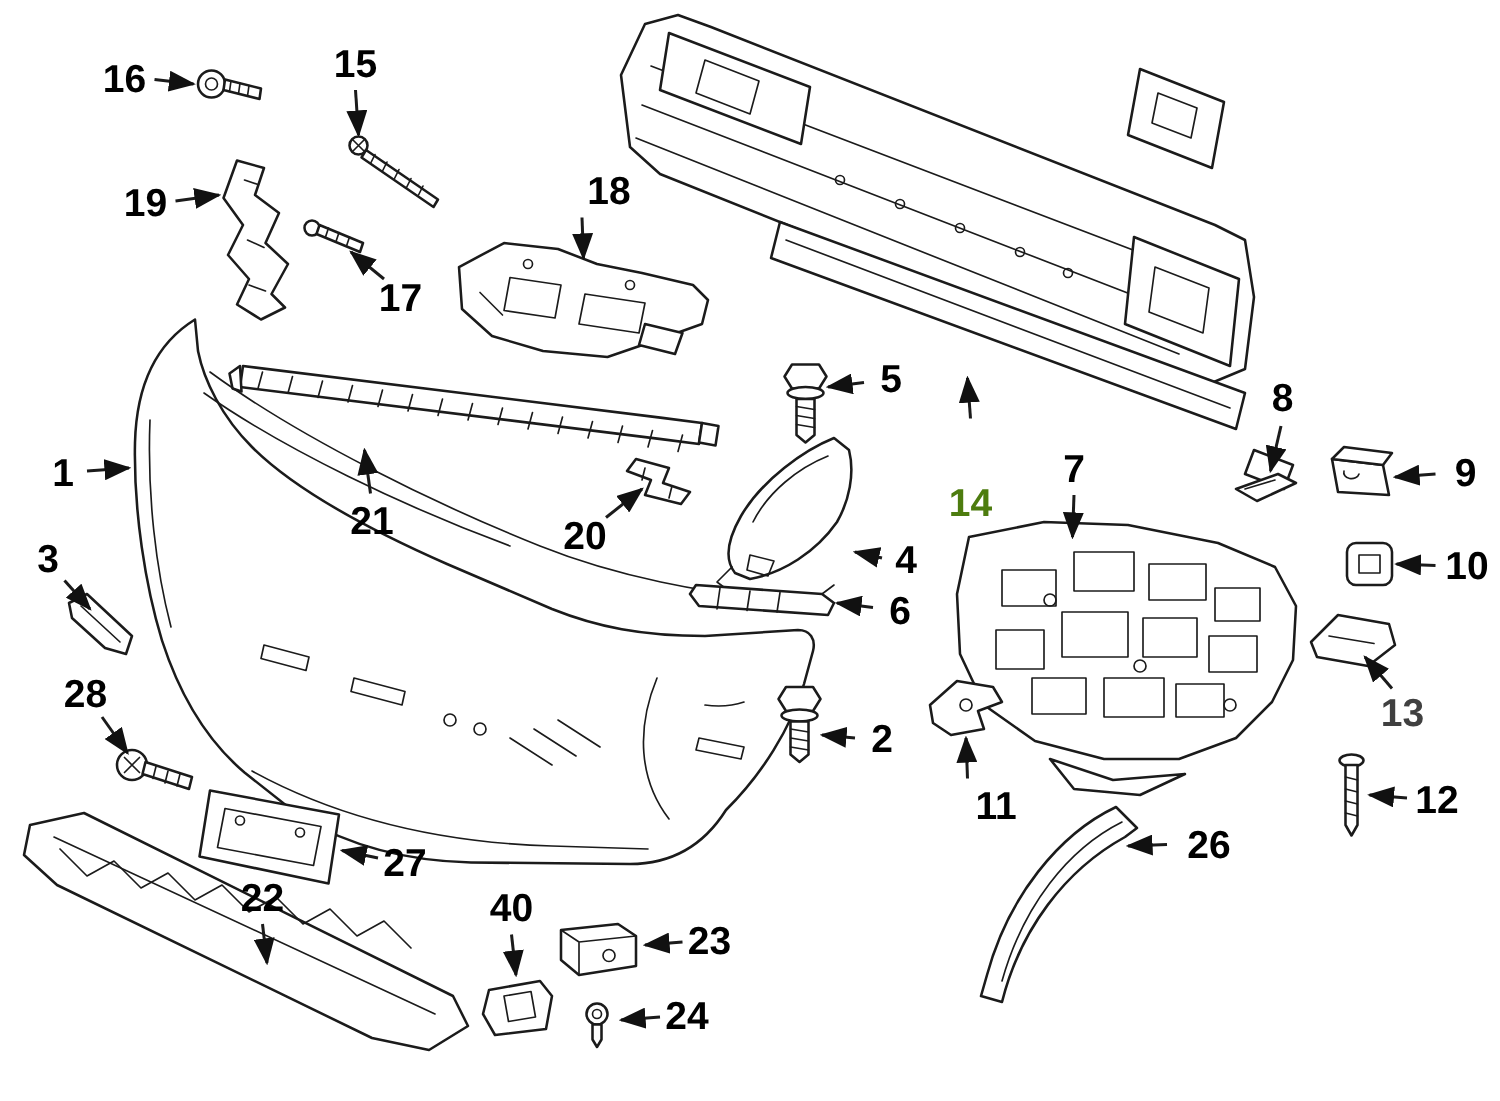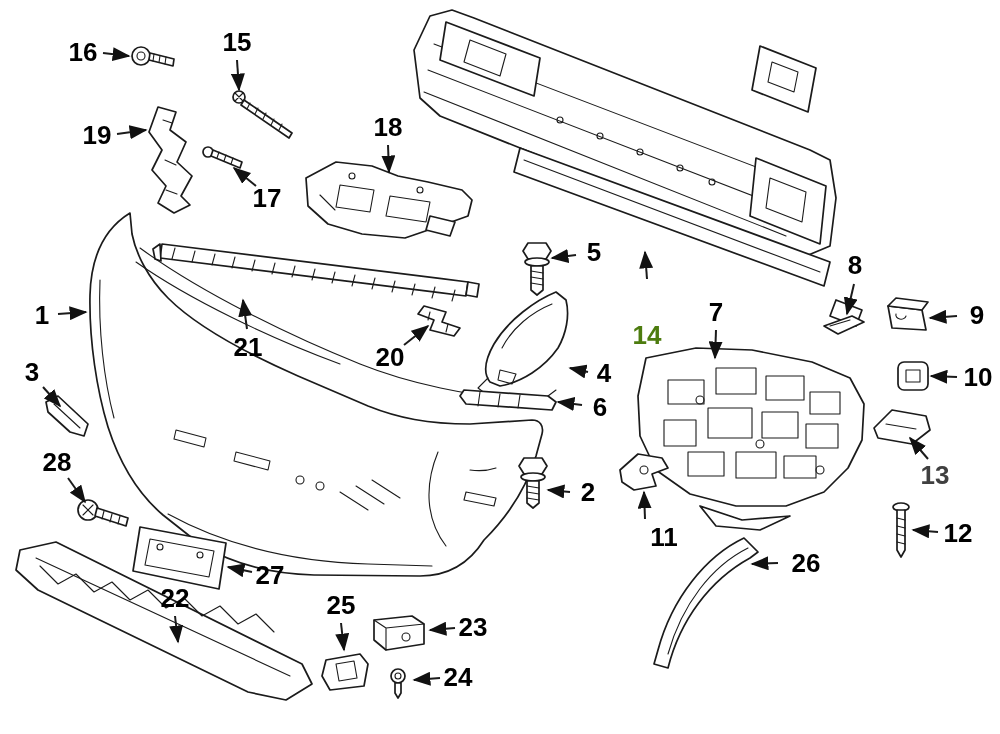--- a/index.html
+++ b/index.html
@@ -280,21 +280,21 @@
       <line x1="175" y1="616" x2="178" y2="642" stroke="#1b1b1b" stroke-width="2" marker-end="url(#arrowhead)"></line>
       <line x1="341" y1="623" x2="344" y2="650" stroke="#1b1b1b" stroke-width="2" marker-end="url(#arrowhead)"></line>
       <line x1="455" y1="628" x2="430" y2="630" stroke="#1b1b1b" stroke-width="2" marker-end="url(#arrowhead)"></line>
       <line x1="440" y1="678" x2="414" y2="680" stroke="#1b1b1b" stroke-width="2" marker-end="url(#arrowhead)"></line>
     </svg>
 
   <div id="callout-layer">
       <div class="callout-label" style="left: 83px; top: 52px; color: rgb(0, 0, 0);">16</div>
       <div class="callout-label" style="left: 237px; top: 42px; color: rgb(0, 0, 0);">15</div>
       <div class="callout-label" style="left: 97px; top: 135px; color: rgb(0, 0, 0);">19</div>
-      <div class="callout-label" style="left: 388px; top: 127px; color: rgb(0, 0, 0);">18</div>
+      <div class="callout-label" style="left: 406px; top: 127px; color: rgb(0, 0, 0);">18</div>
       <div class="callout-label" style="left: 267px; top: 198px; color: rgb(0, 0, 0);">17</div>
       <div class="callout-label" style="left: 594px; top: 252px; color: rgb(0, 0, 0);">5</div>
       <div class="callout-label" style="left: 647px; top: 297px; color: #4d7c0f; margin-top: 38px;">14</div>
       <div class="callout-label" style="left: 855px; top: 265px; color: rgb(0, 0, 0);">8</div>
       <div class="callout-label" style="left: 977px; top: 315px; color: rgb(0, 0, 0);">9</div>
       <div class="callout-label" style="left: 978px; top: 377px; color: rgb(0, 0, 0);">10</div>
       <div class="callout-label" style="left: 42px; top: 315px; color: rgb(0, 0, 0);">1</div>
       <div class="callout-label" style="left: 248px; top: 347px; color: rgb(0, 0, 0);">21</div>
       <div class="callout-label" style="left: 390px; top: 357px; color: rgb(0, 0, 0);">20</div>
       <div class="callout-label" style="left: 604px; top: 373px; color: rgb(0, 0, 0);">4</div>
@@ -302,18 +302,18 @@
       <div class="callout-label" style="left: 716px; top: 312px; color: rgb(0, 0, 0);">7</div>
       <div class="callout-label" style="left: 32px; top: 372px; color: rgb(0, 0, 0);">3</div>
       <div class="callout-label" style="left: 935px; top: 475px; color: #404040;">13</div>
       <div class="callout-label" style="left: 57px; top: 462px; color: rgb(0, 0, 0);">28</div>
       <div class="callout-label" style="left: 588px; top: 492px; color: rgb(0, 0, 0);">2</div>
       <div class="callout-label" style="left: 645px; top: 537px; color: rgb(0, 0, 0); margin-left: 19px;">11</div>
       <div class="callout-label" style="left: 958px; top: 533px; color: rgb(0, 0, 0);">12</div>
       <div class="callout-label" style="left: 270px; top: 575px; color: rgb(0, 0, 0);">27</div>
       <div class="callout-label" style="left: 762px; top: 563px; color: rgb(0, 0, 0); margin-left: 44px;">26</div>
       <div class="callout-label" style="left: 175px; top: 598px; color: rgb(0, 0, 0);">22</div>
-      <div class="callout-label" style="left: 341px; top: 605px; color: rgb(0, 0, 0);">25</div>
+      <div class="callout-label" style="left: 341px; top: 605px; color: rgb(0, 0, 0);">40</div>
       <div class="callout-label" style="left: 473px; top: 627px; color: rgb(0, 0, 0);">23</div>
       <div class="callout-label" style="left: 458px; top: 677px; color: rgb(0, 0, 0);">24</div>
     </div>
 
 </div>
 
 </body></html>

